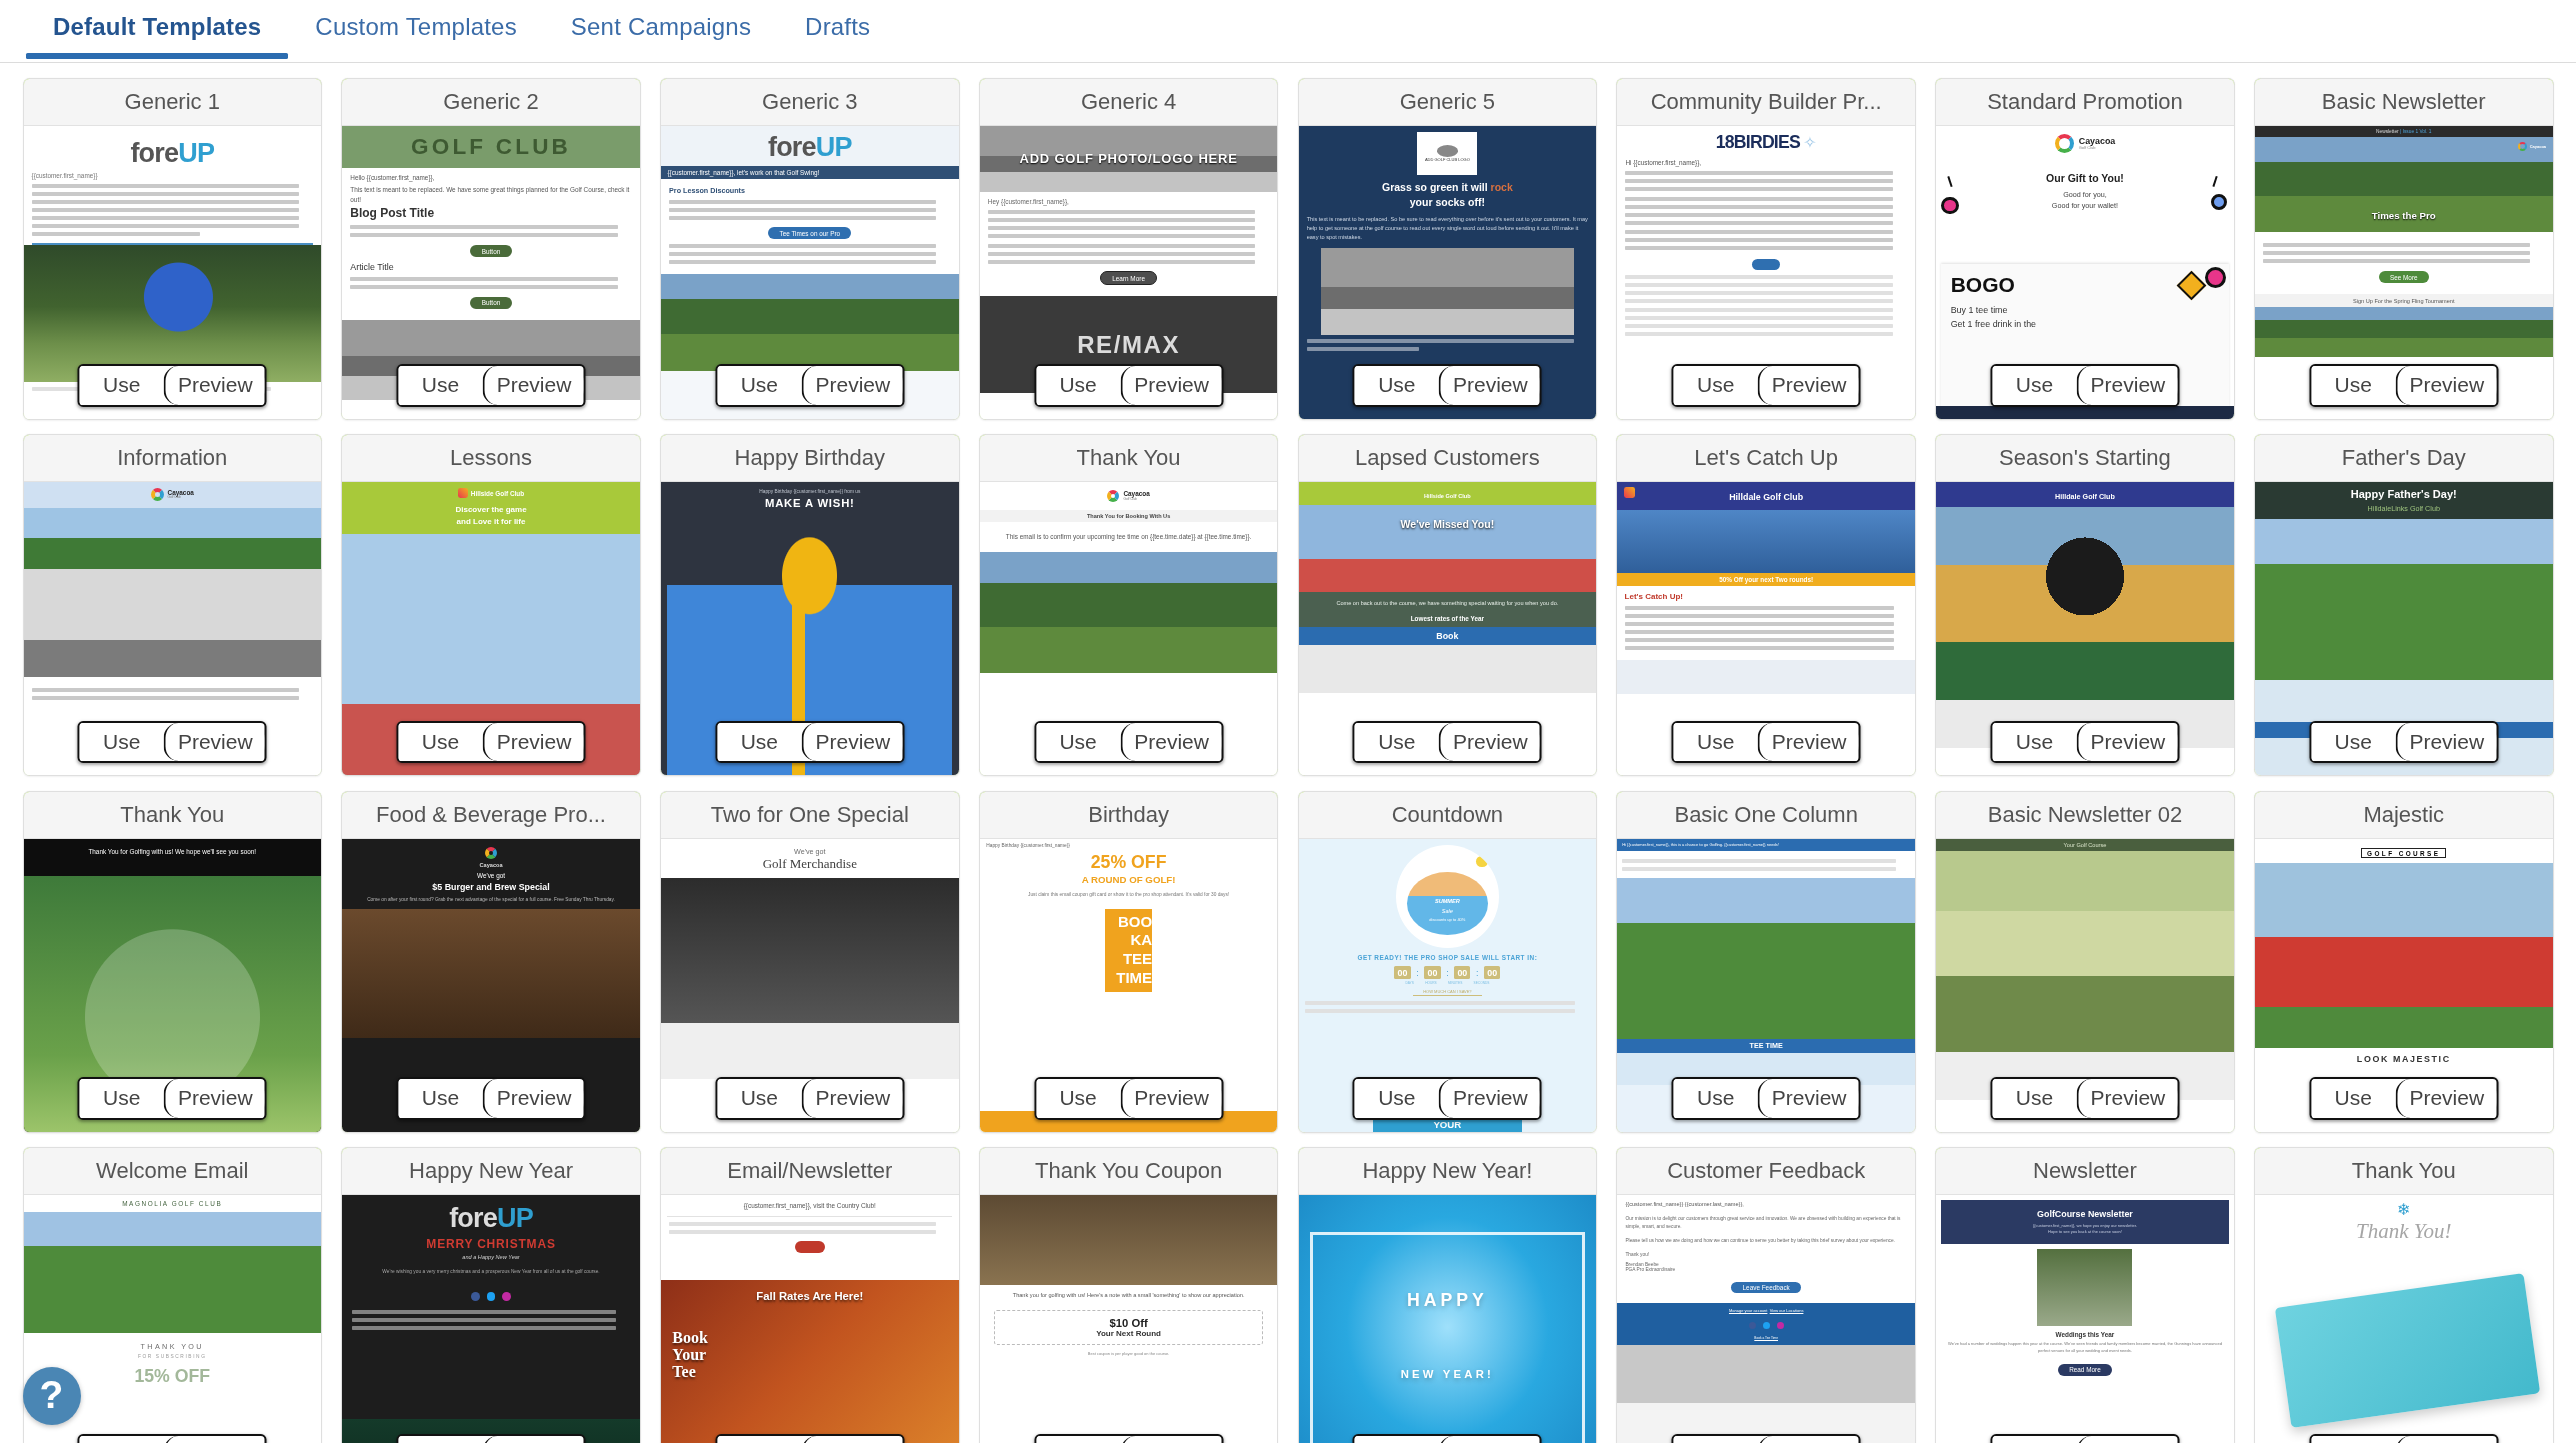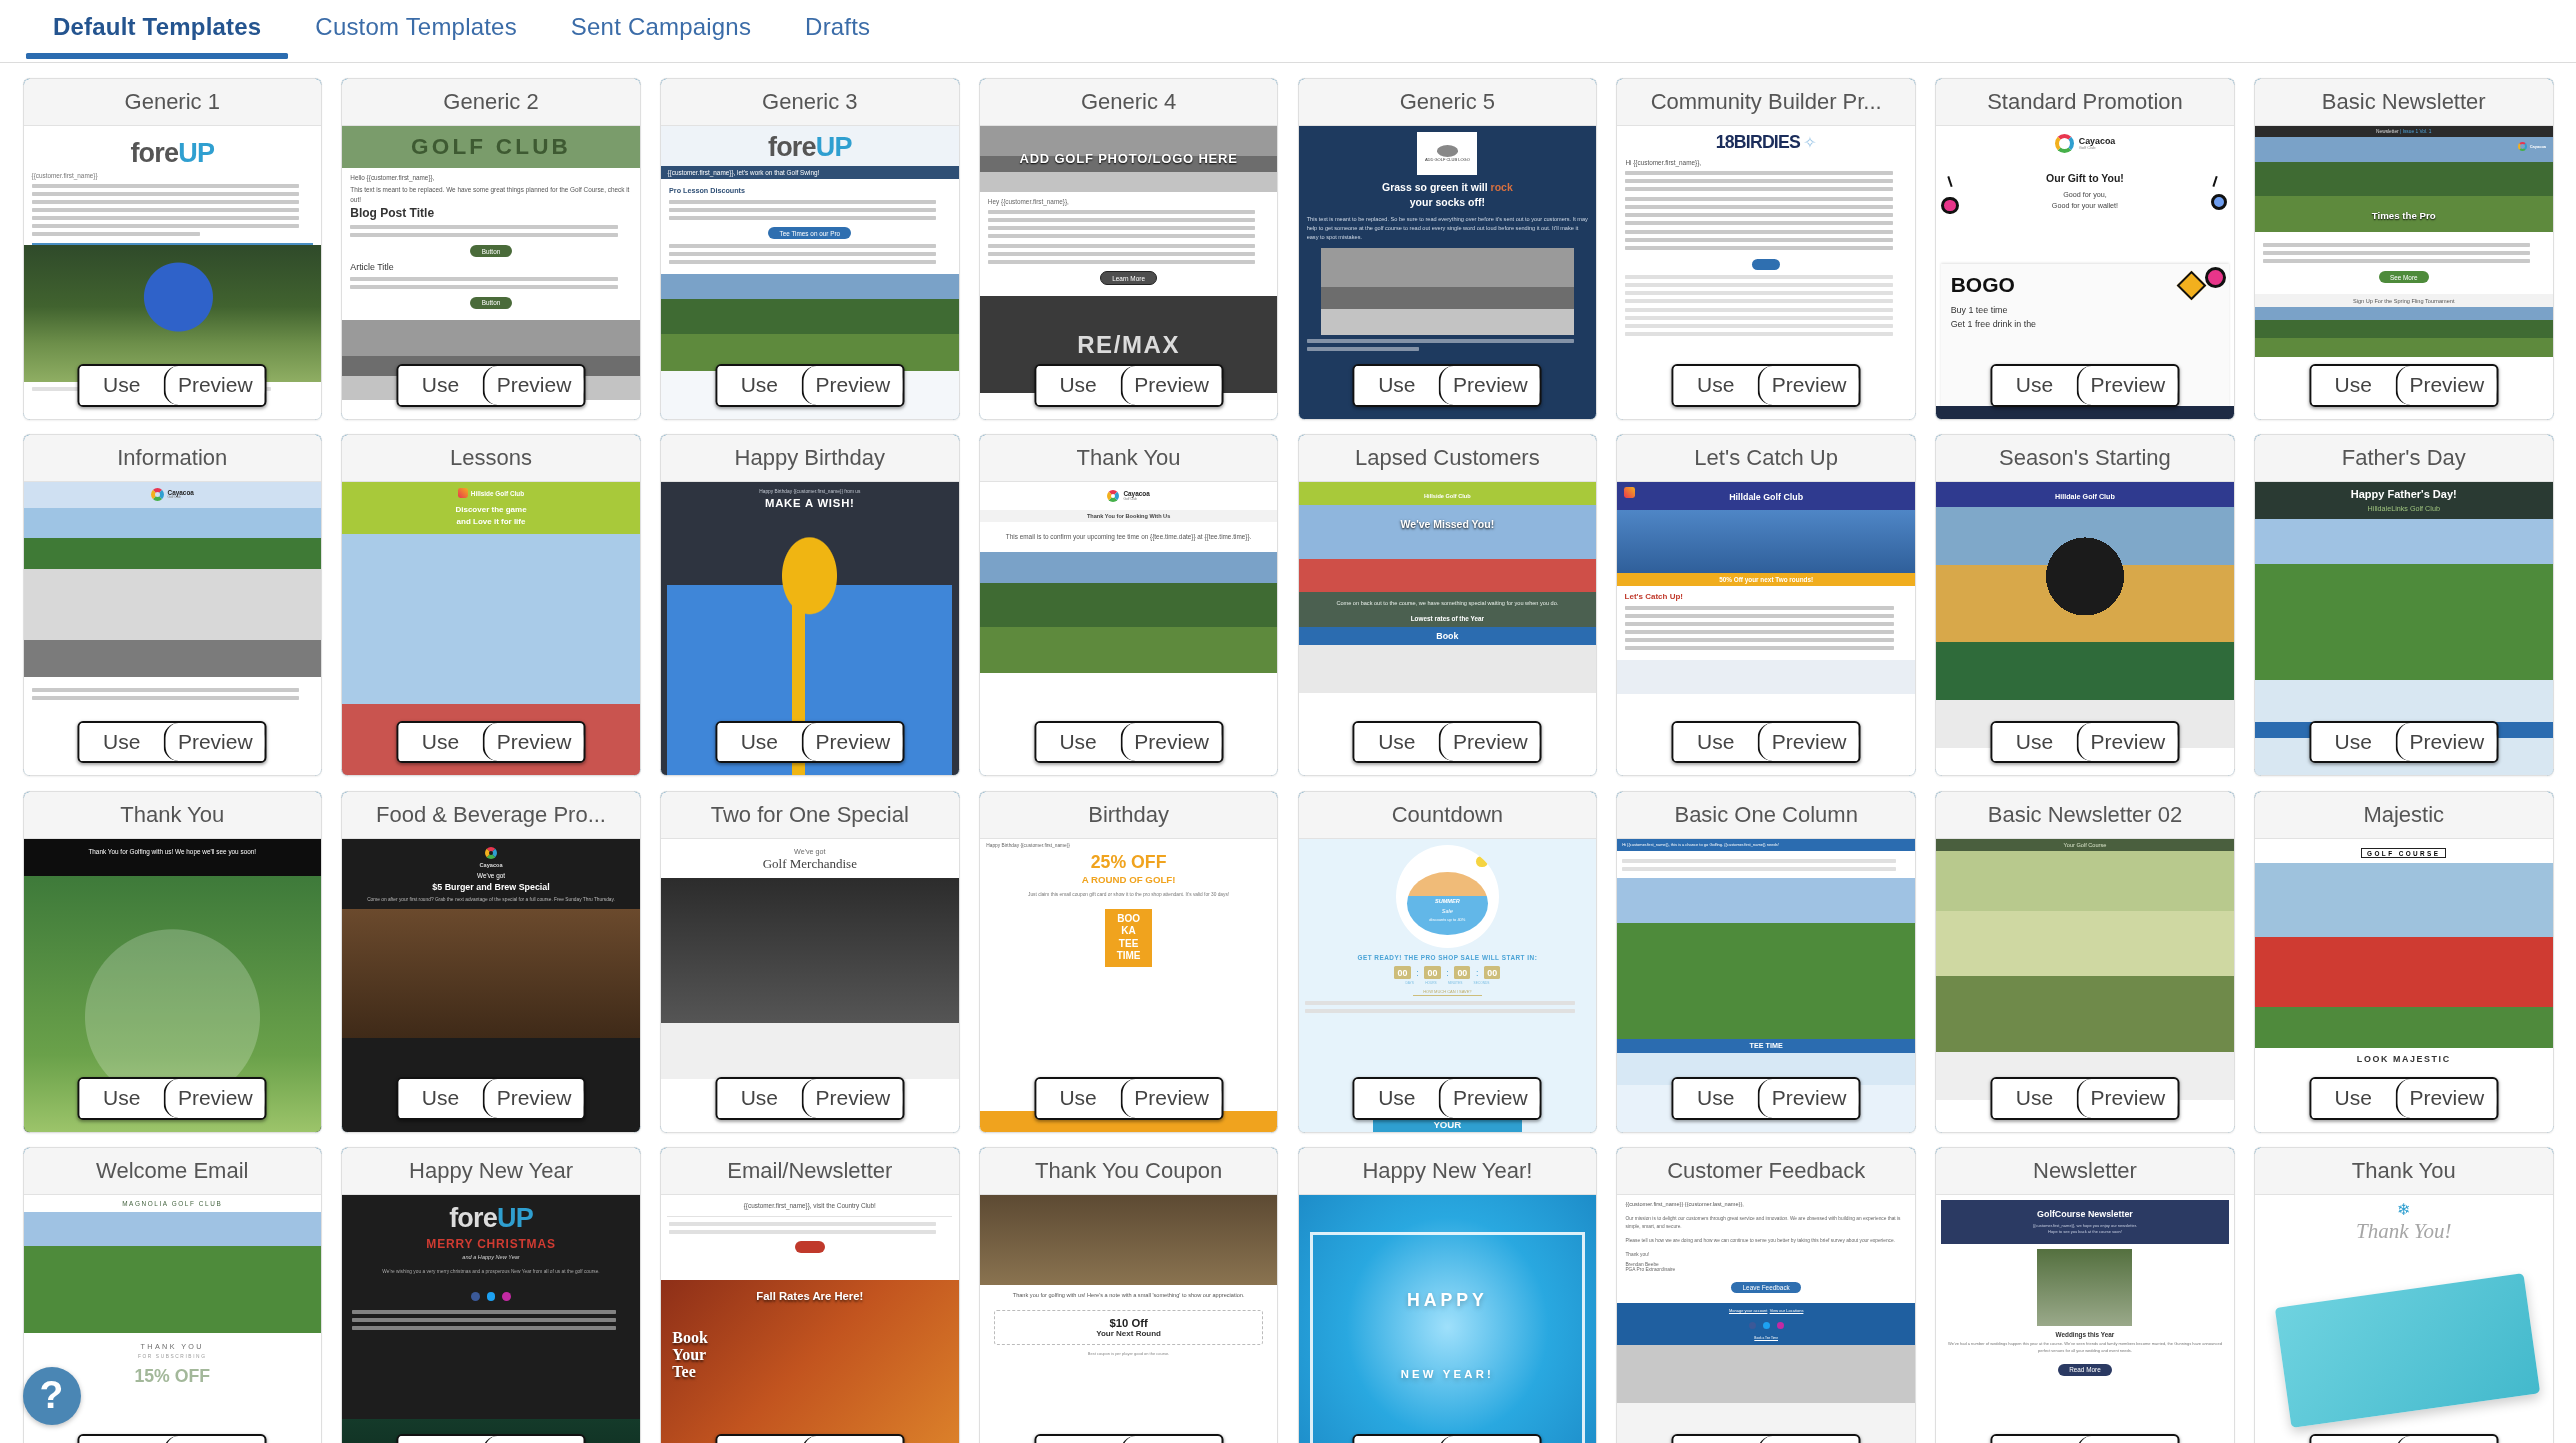--- a/index.html
+++ b/index.html
@@ -45,21 +45,21 @@
     display: grid;
     grid-template-columns: repeat(8, 1fr);
     column-gap: 19.3px;
     row-gap: 14.5px;
   }
 
   .card {
     position: relative;
     width: 100%;
     height: 342px;
-    background: #0369a1;
+    background: #bef264;
     border: 0.8px solid #dfdfdf;
     border-radius: 6.4px;
     overflow: hidden;
     box-shadow: 0 0.8px 1.6px rgba(0,0,0,.06);
   }
   .card-head {
     height: 47px;
     background: #f5f5f5;
     border-bottom: 0.8px solid #e2e2e2;
     display: flex; align-items: center; justify-content: center;
@@ -728,21 +728,21 @@
     <div class="card-head">
       <div class="card-title">Birthday</div>
     </div>
     <div class="thumb">
       <div class="thumb-inner">
     <div style="height:100%;background:#fff">
       <div style="font-size:4.8px;color:#666;padding:4px 6.4px">Happy Birthday {{customer.first_name}}</div>
       <div style="text-align:center;color:#f0a31e;font-size:17.7px;font-weight:800">25% OFF</div>
       <div style="text-align:center;color:#f0a31e;font-size:9.7px;font-weight:700;margin-top:1.6px">A ROUND OF GOLF!</div>
       <div style="font-size:4.8px;color:#777;text-align:center;padding:6.4px 9.7px;line-height:1.6">Just claim this email coupon gift card or show it to the pro shop attendant. It's valid for 30 days!</div>
-      <div style="width:47px;margin:3.2px auto 0;background:#f0a31e;color:#fff;text-align:center;font-size:10px;font-weight:800;line-height:1.25;padding:4px 0">
+      <div style="width:47px;margin:3.2px auto 0;background:#f0a31e;color:#fff;text-align:right;font-size:15px;font-weight:800;line-height:1.25;padding:4px 0">
         BOO<br>KA<br>TEE<br>TIME
       </div>
       <div style="position:absolute;left:0;right:0;bottom:0;height:21px;background:#f0a31e"></div>
     </div>
         </div>
     </div>
     <div class="actions">
       <button>Use</button>
       <button>Preview</button>
     </div>

